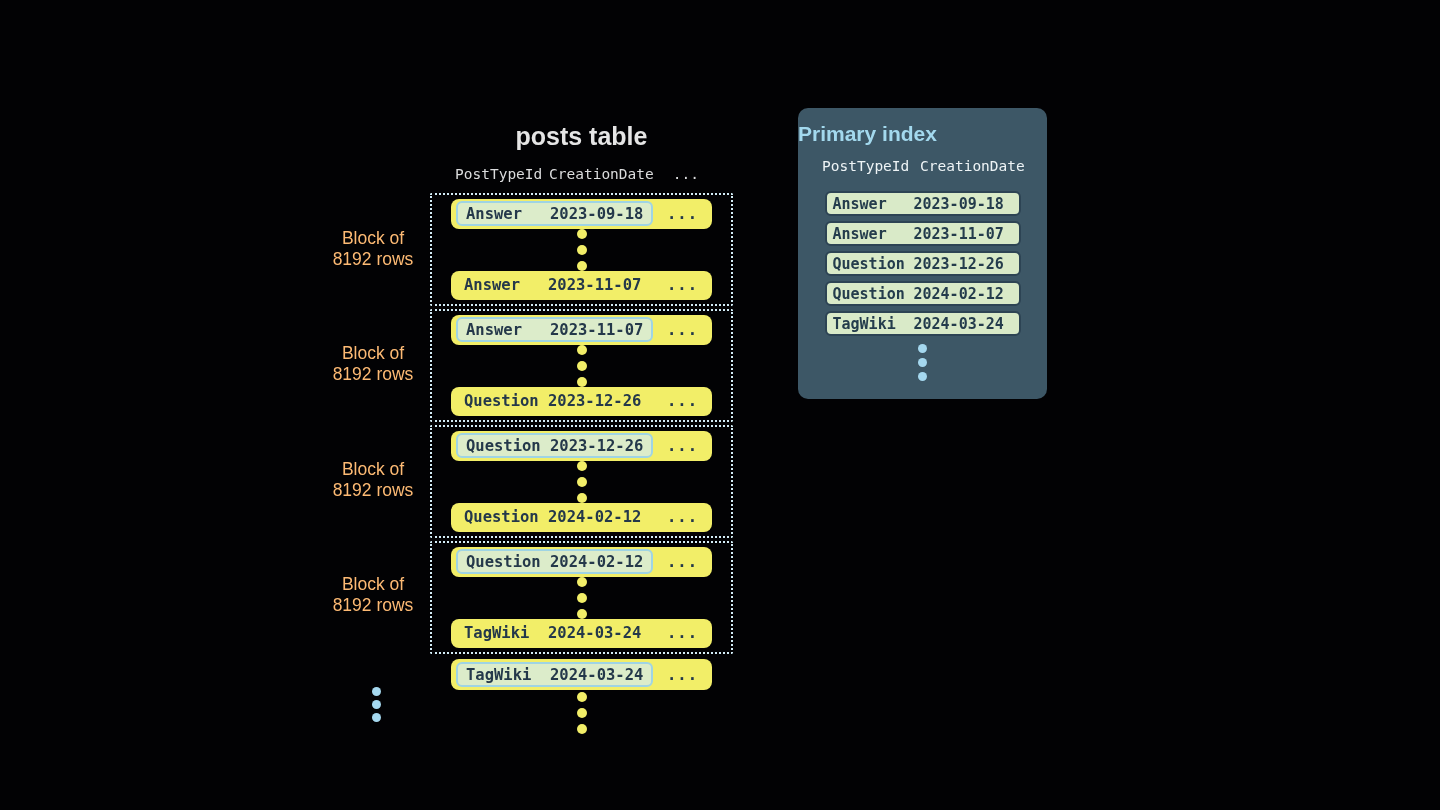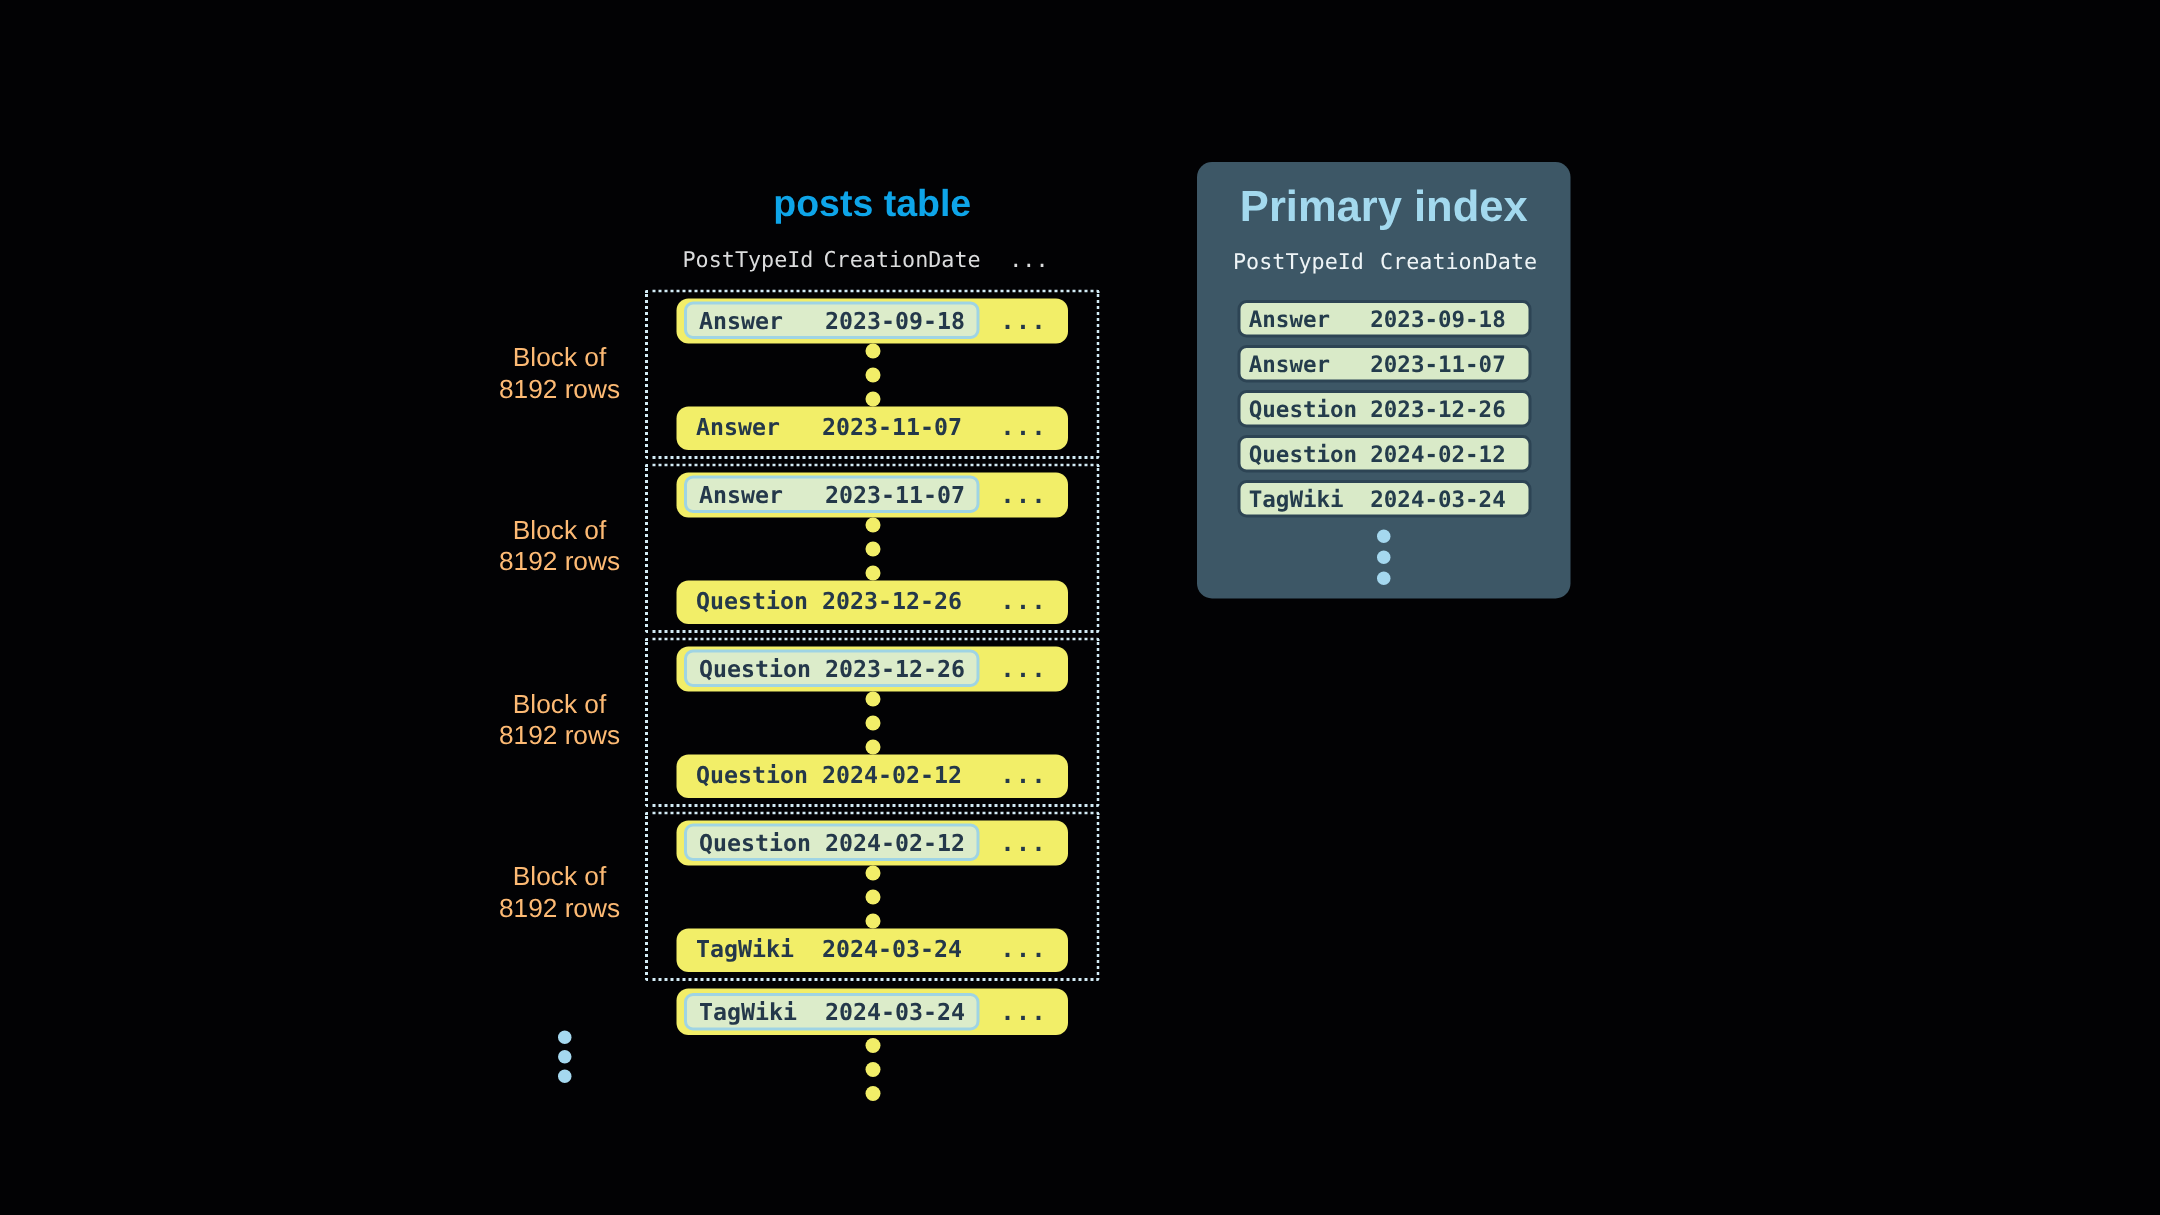--- a/index.html
+++ b/index.html
@@ -3,21 +3,21 @@
 <meta charset="utf-8">
 <style>
   * { margin: 0; padding: 0; box-sizing: border-box; }
   html, body { width: 1440px; height: 810px; background: #020204; overflow: hidden; }
   body { font-family: "Liberation Sans", sans-serif; }
   .stage { position: relative; width: 1440px; height: 810px; background: #020204; }
 
   
   .posts-title {
     position: absolute; left: 430px; top: 122px; width: 303px;
-    text-align: center; font-size: 25px; font-weight: 600; color: #0ea5e9;
+    text-align: center; font-size: 25px; font-weight: 600; color: #e5e5e5;
   }
 
   .posts-header {
     position: absolute; left: 450px; top: 166px; width: 261px;
     display: flex; align-items: center;
     font-family: "DejaVu Sans Mono", monospace; font-size: 14.5px; color: #dbdcdd;
     padding-left: 5px;
   }
   .posts-header .h-col1 { width: 94px; }
   .posts-header .h-more { margin-left: auto; padding-right: 12px; }
@@ -57,22 +57,22 @@
   }
   .left-dots { position: absolute; left: 341px; top: 687px; width: 70px; }
   .left-dots .dots-v { gap: 4px; }
 
   
   .panel {
     position: absolute; left: 798px; top: 108px; width: 249px; height: 291px;
     background: #3d5766; border-radius: 10px;
   }
   .panel-title {
-    margin-top: 14px; text-align: center;
-    font-size: 29px; font-weight: 600; color: #a3d9ee;
+    margin-top: 14px; 
+    font-size: 21px; font-weight: 600; color: #a3d9ee;
   }
   .panel-header {
     margin-top: 12px; display: flex; align-items: center;
     font-family: "DejaVu Sans Mono", monospace; font-size: 14.5px; color: #eef4f6;
     padding-left: 24px;
   }
   .panel-header .h-col1 { width: 98px; }
   .pills { margin-top: 17px; display: flex; flex-direction: column; align-items: center; gap: 5px; }
   .pill {
     width: 196px; height: 25px; background: #d9eac8;

